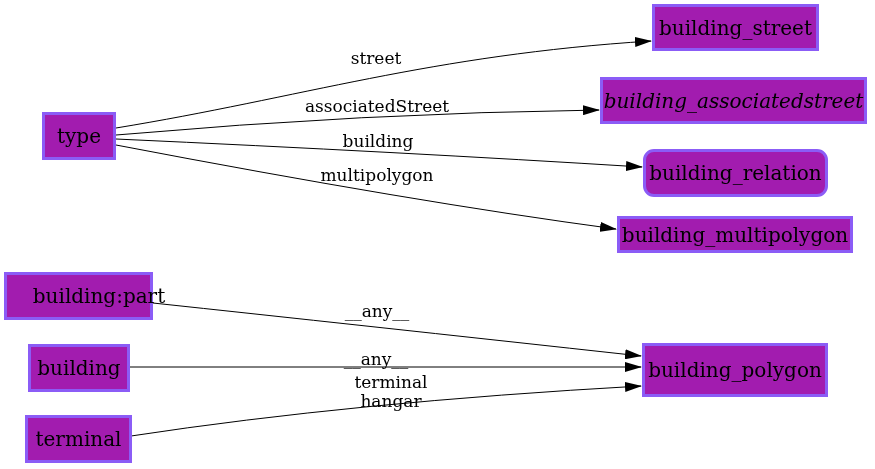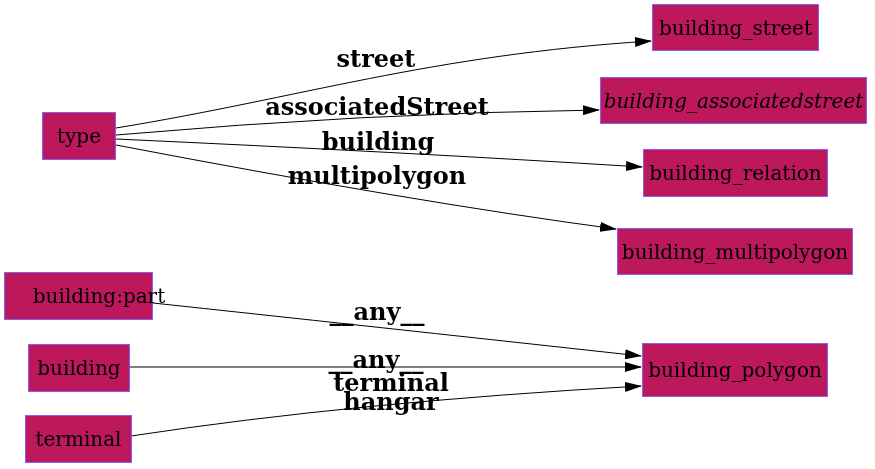--- a/index.html
+++ b/index.html
@@ -14,36 +14,35 @@
   }
   .edges-layer {
     position: absolute;
     left: 0; top: 0;
     width: 875px; height: 469px;
   }
   .edges-layer path { fill: none; stroke: #000000; stroke-width: 1; }
   .node {
     position: absolute;
     box-sizing: border-box;
-    border: 1px solid #8b5cf6;
-    background: #be185d;
+    border: 3px solid #8b5cf6;
+    background: #a21caf;
     display: flex;
     align-items: center;
     justify-content: center;
     font-size: 20px;
     white-space: nowrap;
   }
   .edge-label {
     position: absolute;
     transform: translate(-50%, -50%);
-    font-size: 24px;
+    font-size: 17px;
     line-height: 19px;
     white-space: pre-line;
     text-align: center;
-    font-weight: bold;
   }
 </style>
 </head>
 <body>
 
 <div class="canvas">
 
   <svg class="edges-layer" width="875" height="469" viewBox="0 0 875 469" xmlns="http://www.w3.org/2000/svg">
     <defs>
       <marker id="arrow" markerUnits="userSpaceOnUse" markerWidth="17" markerHeight="10" viewBox="0 0 17 10" refX="16" refY="5" orient="auto">
@@ -55,22 +54,22 @@
     <path d="M116,139 Q401,152 642,167" marker-end="url(#arrow)"></path>
     <path d="M116,145 Q414,202 616,229" marker-end="url(#arrow)"></path>
     <path d="M153,303 Q349,324 641,356" marker-end="url(#arrow)"></path>
     <path d="M130,367 L641,367" marker-end="url(#arrow)"></path>
     <path d="M131,436 Q354,402 641,386" marker-end="url(#arrow)"></path>
   </svg>
 
   <div class="node" style="left:42px;  top:112px; width:74px;  height:48px;">type</div>
   <div class="node" style="left:652px; top:4px;   width:167px; height:47px;">building_street</div>
   <div class="node" style="left:600px; top:77px;  width:267px; height:47px;font-style:italic;">building_associatedstreet</div>
-  <div class="node" style="left:643px; top:149px; width:185px; height:48px;">building_relation</div>
-  <div class="node" style="left:617px; top:228px; width:236px; height:47px;">building_multipolygon</div>
+  <div class="node" style="left:643px; top:149px; width:185px; height:48px;border-radius:11px;">building_relation</div>
+  <div class="node" style="left:617px; top:216px; width:236px; height:37px;">building_multipolygon</div>
   <div class="node" style="left:4px;   top:272px; width:149px; height:48px;padding-left:41px;">building:part</div>
   <div class="node" style="left:28px;  top:344px; width:102px; height:48px;">building</div>
   <div class="node" style="left:25px;  top:415px; width:107px; height:48px;">terminal</div>
   <div class="node" style="left:642px; top:343px; width:186px; height:54px;">building_polygon</div>
 
   <div class="edge-label" style="left:376px; top:58px;">street</div>
   <div class="edge-label" style="left:377px; top:106px;">associatedStreet</div>
   <div class="edge-label" style="left:378px; top:141px;">building</div>
   <div class="edge-label" style="left:377px; top:175px;">multipolygon</div>
   <div class="edge-label" style="left:377px; top:311px;">__any__</div>

